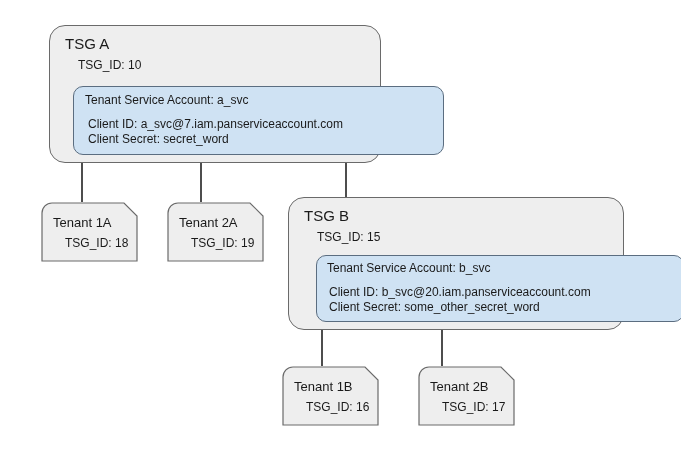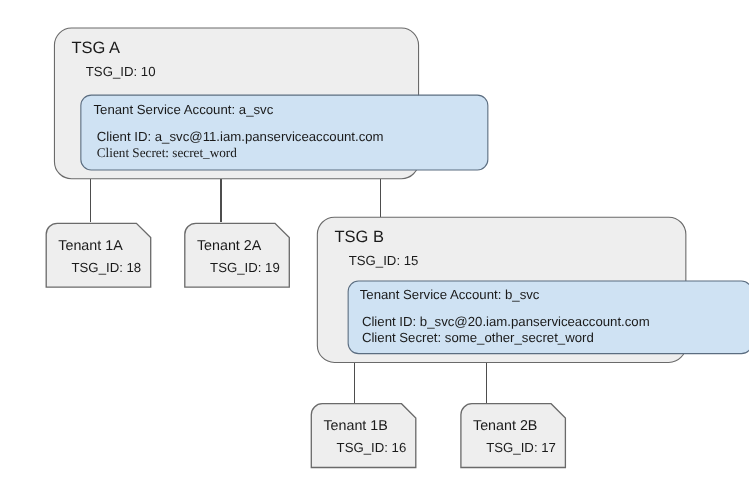--- a/index.html
+++ b/index.html
@@ -133,23 +133,23 @@
   <div class="node tsg-box" style="left:33px; top:25px; width:332px; height:138px;"></div>
 
   <div class="tsg-title" style="left:49px; top:35px;">TSG A</div>
 
   <div class="tsg-sub" style="left:62px; top:58px;">TSG_ID: 10</div>
 
   <div class="svc-box" style="left:57px; top:86px; width:371px; height:69px;"></div>
 
   <div class="svc-title" style="left:69px; top:93px;">Tenant Service Account: a_svc</div>
 
-  <div class="svc-line" style="left:72px; top:117px;">Client ID: a_svc@11.iam.panserviceaccount.com</div>
-
-  <div class="svc-line" style="left:72px; top:132px;font-family:Liberation Serif, serif;">Client Secret: secret_word</div>
+  <div class="svc-line" style="left:72px; top:117px;">Client ID: a_svc@7.iam.panserviceaccount.com</div>
+
+  <div class="svc-line" style="left:72px; top:132px;">Client Secret: secret_word</div>
 
   <div class="node tenant-box" style="left:25px; top:202px; width:97px; height:60px;border-radius:11px;">
     <svg viewBox="0 0 97 60" preserveAspectRatio="none">
       <path d="M1,11 A10,10 0 0 1 11,1 L83,1 L96,14 L96,59 L1,59 Z" fill="#eeeeee" stroke="#6a6a6a" stroke-width="1.2"></path>
     </svg>
     <div class="tenant-text">
       <div class="leaf-title" style="left:12px; top:13px;">Tenant 1A</div>
       <div class="leaf-sub" style="left:24px; top:34px;">TSG_ID: 18</div>
     </div>
   </div>

